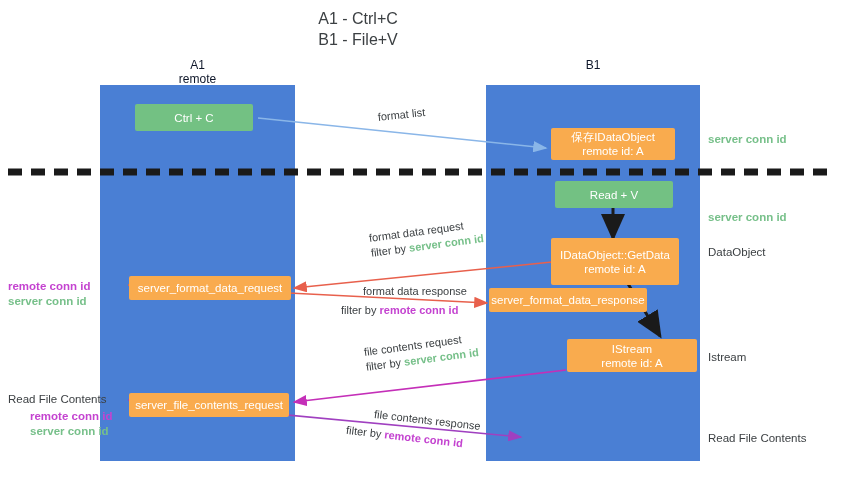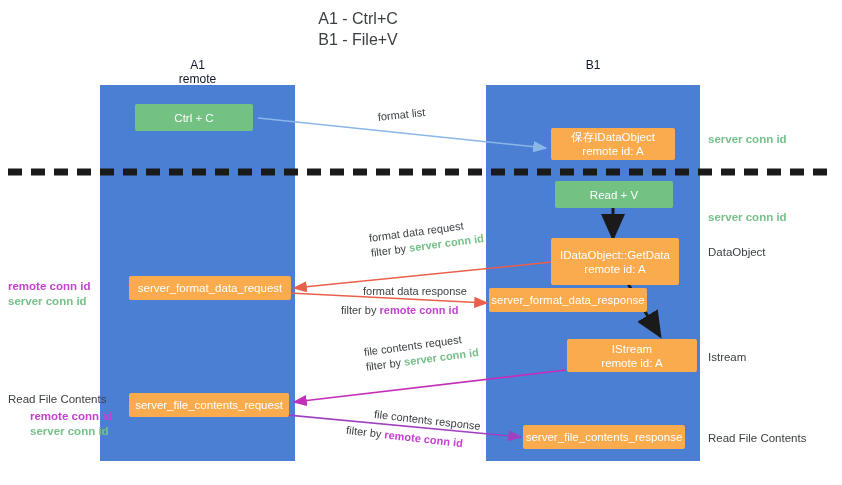--- a/index.html
+++ b/index.html
@@ -195,23 +195,20 @@
   </div>
 
   <div class="abs node orange" style="left:129px; top:393px; width:160px; height:24px;">
     <span>server_file_contents_request</span>
   </div>
 
   <div class="abs node orange" style="left:489px; top:288px; width:158px; height:24px;">
     <span>server_format_data_response</span>
   </div>
 
-  <div class="abs node orange" style="left:523px; top:425px; width:162px; height:24px;">
-    <span>server_file_contents_response</span>
-  </div>
 
   <div class="abs flow-label rot-up-s" style="left:377px; top:110px;">
     <span>format list</span>
   </div>
 
   <div class="abs flow-label rot-up" style="left:368px; top:231px;">
     <div>format data request</div>
     <div><span>filter by </span><span class="em-s">server conn id</span></div>
   </div>
 

